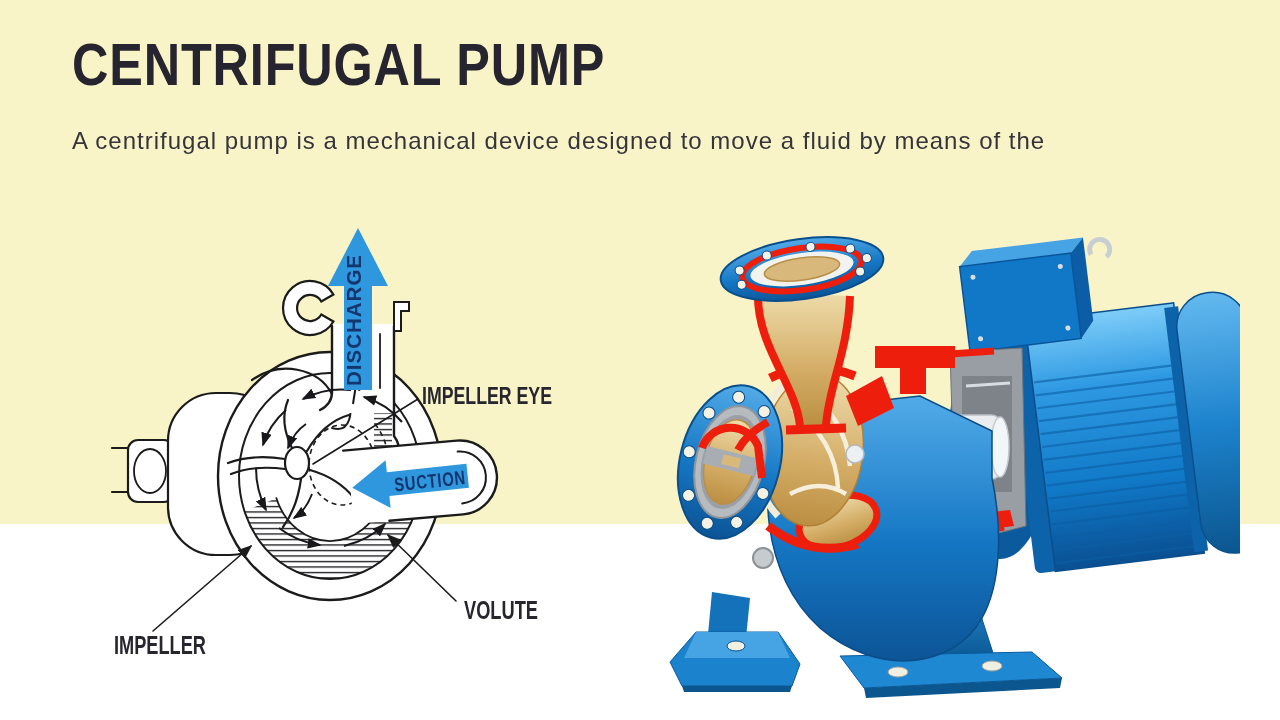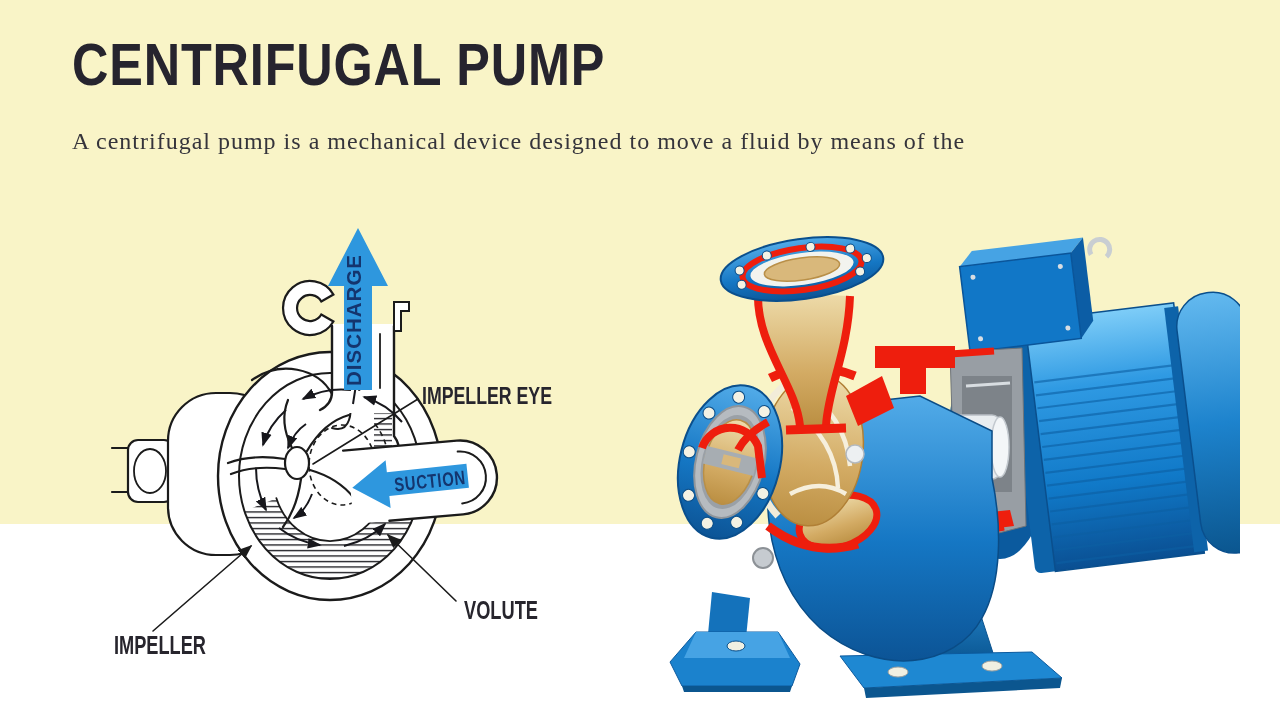--- a/index.html
+++ b/index.html
@@ -3,21 +3,21 @@
 <meta charset="utf-8">
 <style>
   html,body{margin:0;padding:0;}
   body{width:1280px;height:720px;overflow:hidden;font-family:"Liberation Sans",sans-serif;}
   .slide{position:relative;width:1280px;height:524px;background:#f9f4c7;}
   .title{position:absolute;left:72px;top:30px;margin:0;font-size:60px;font-weight:800;
          letter-spacing:1px;color:#26242e;transform:scaleX(.84);transform-origin:left center;
          white-space:nowrap;}
   .desc{position:absolute;left:72px;top:120px;margin:0;font-size:24px;line-height:42px;
         color:#35343b;letter-spacing:1px;white-space:nowrap;}
-  .desc span{display:block;font-family:Liberation Serif, serif;}
+  .desc span{display:block;}
   svg{position:absolute;}
   #svg-left{left:50px;top:218px;}
   #svg-right{left:650px;top:226px;}
   .dline{stroke:#1b1b1b;fill:none;stroke-linecap:round;stroke-linejoin:round;}
   .dlabel{font-family:"Liberation Sans",sans-serif;font-weight:700;fill:#27252d;}
   .navtxt{font-family:"Liberation Sans",sans-serif;font-weight:600;fill:#14356e;}
 </style>
 </head>
 <body>
 

